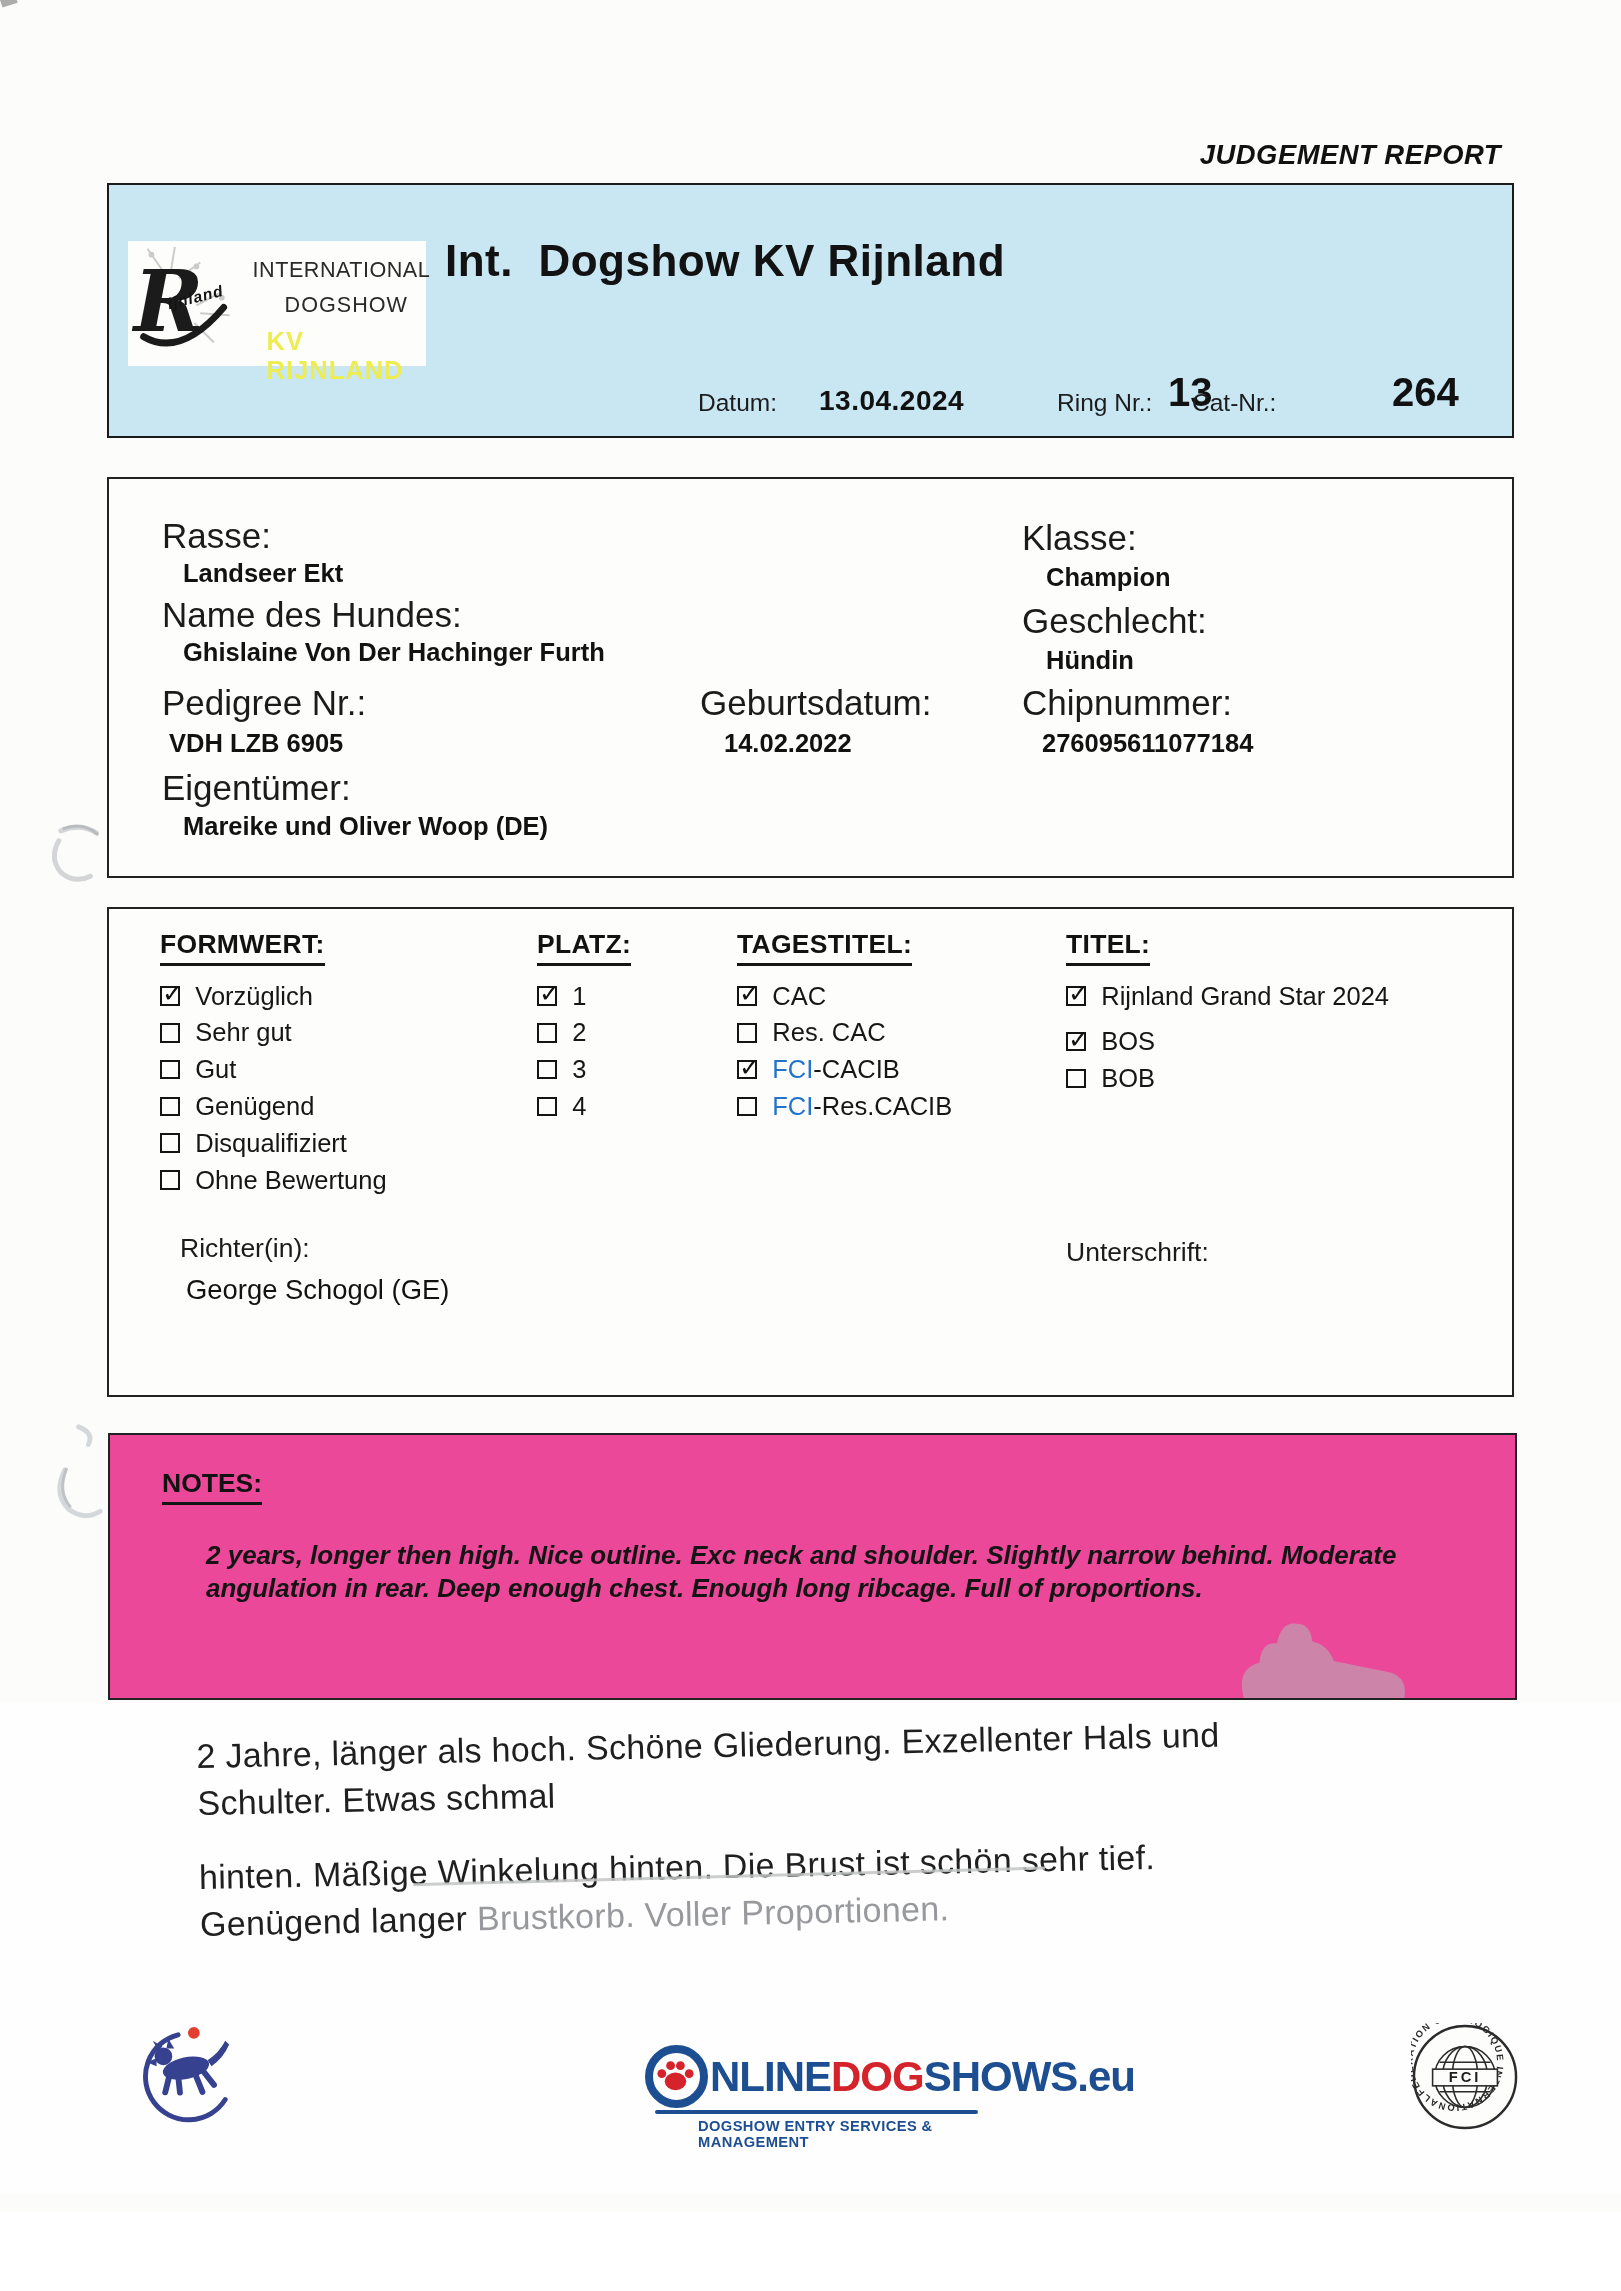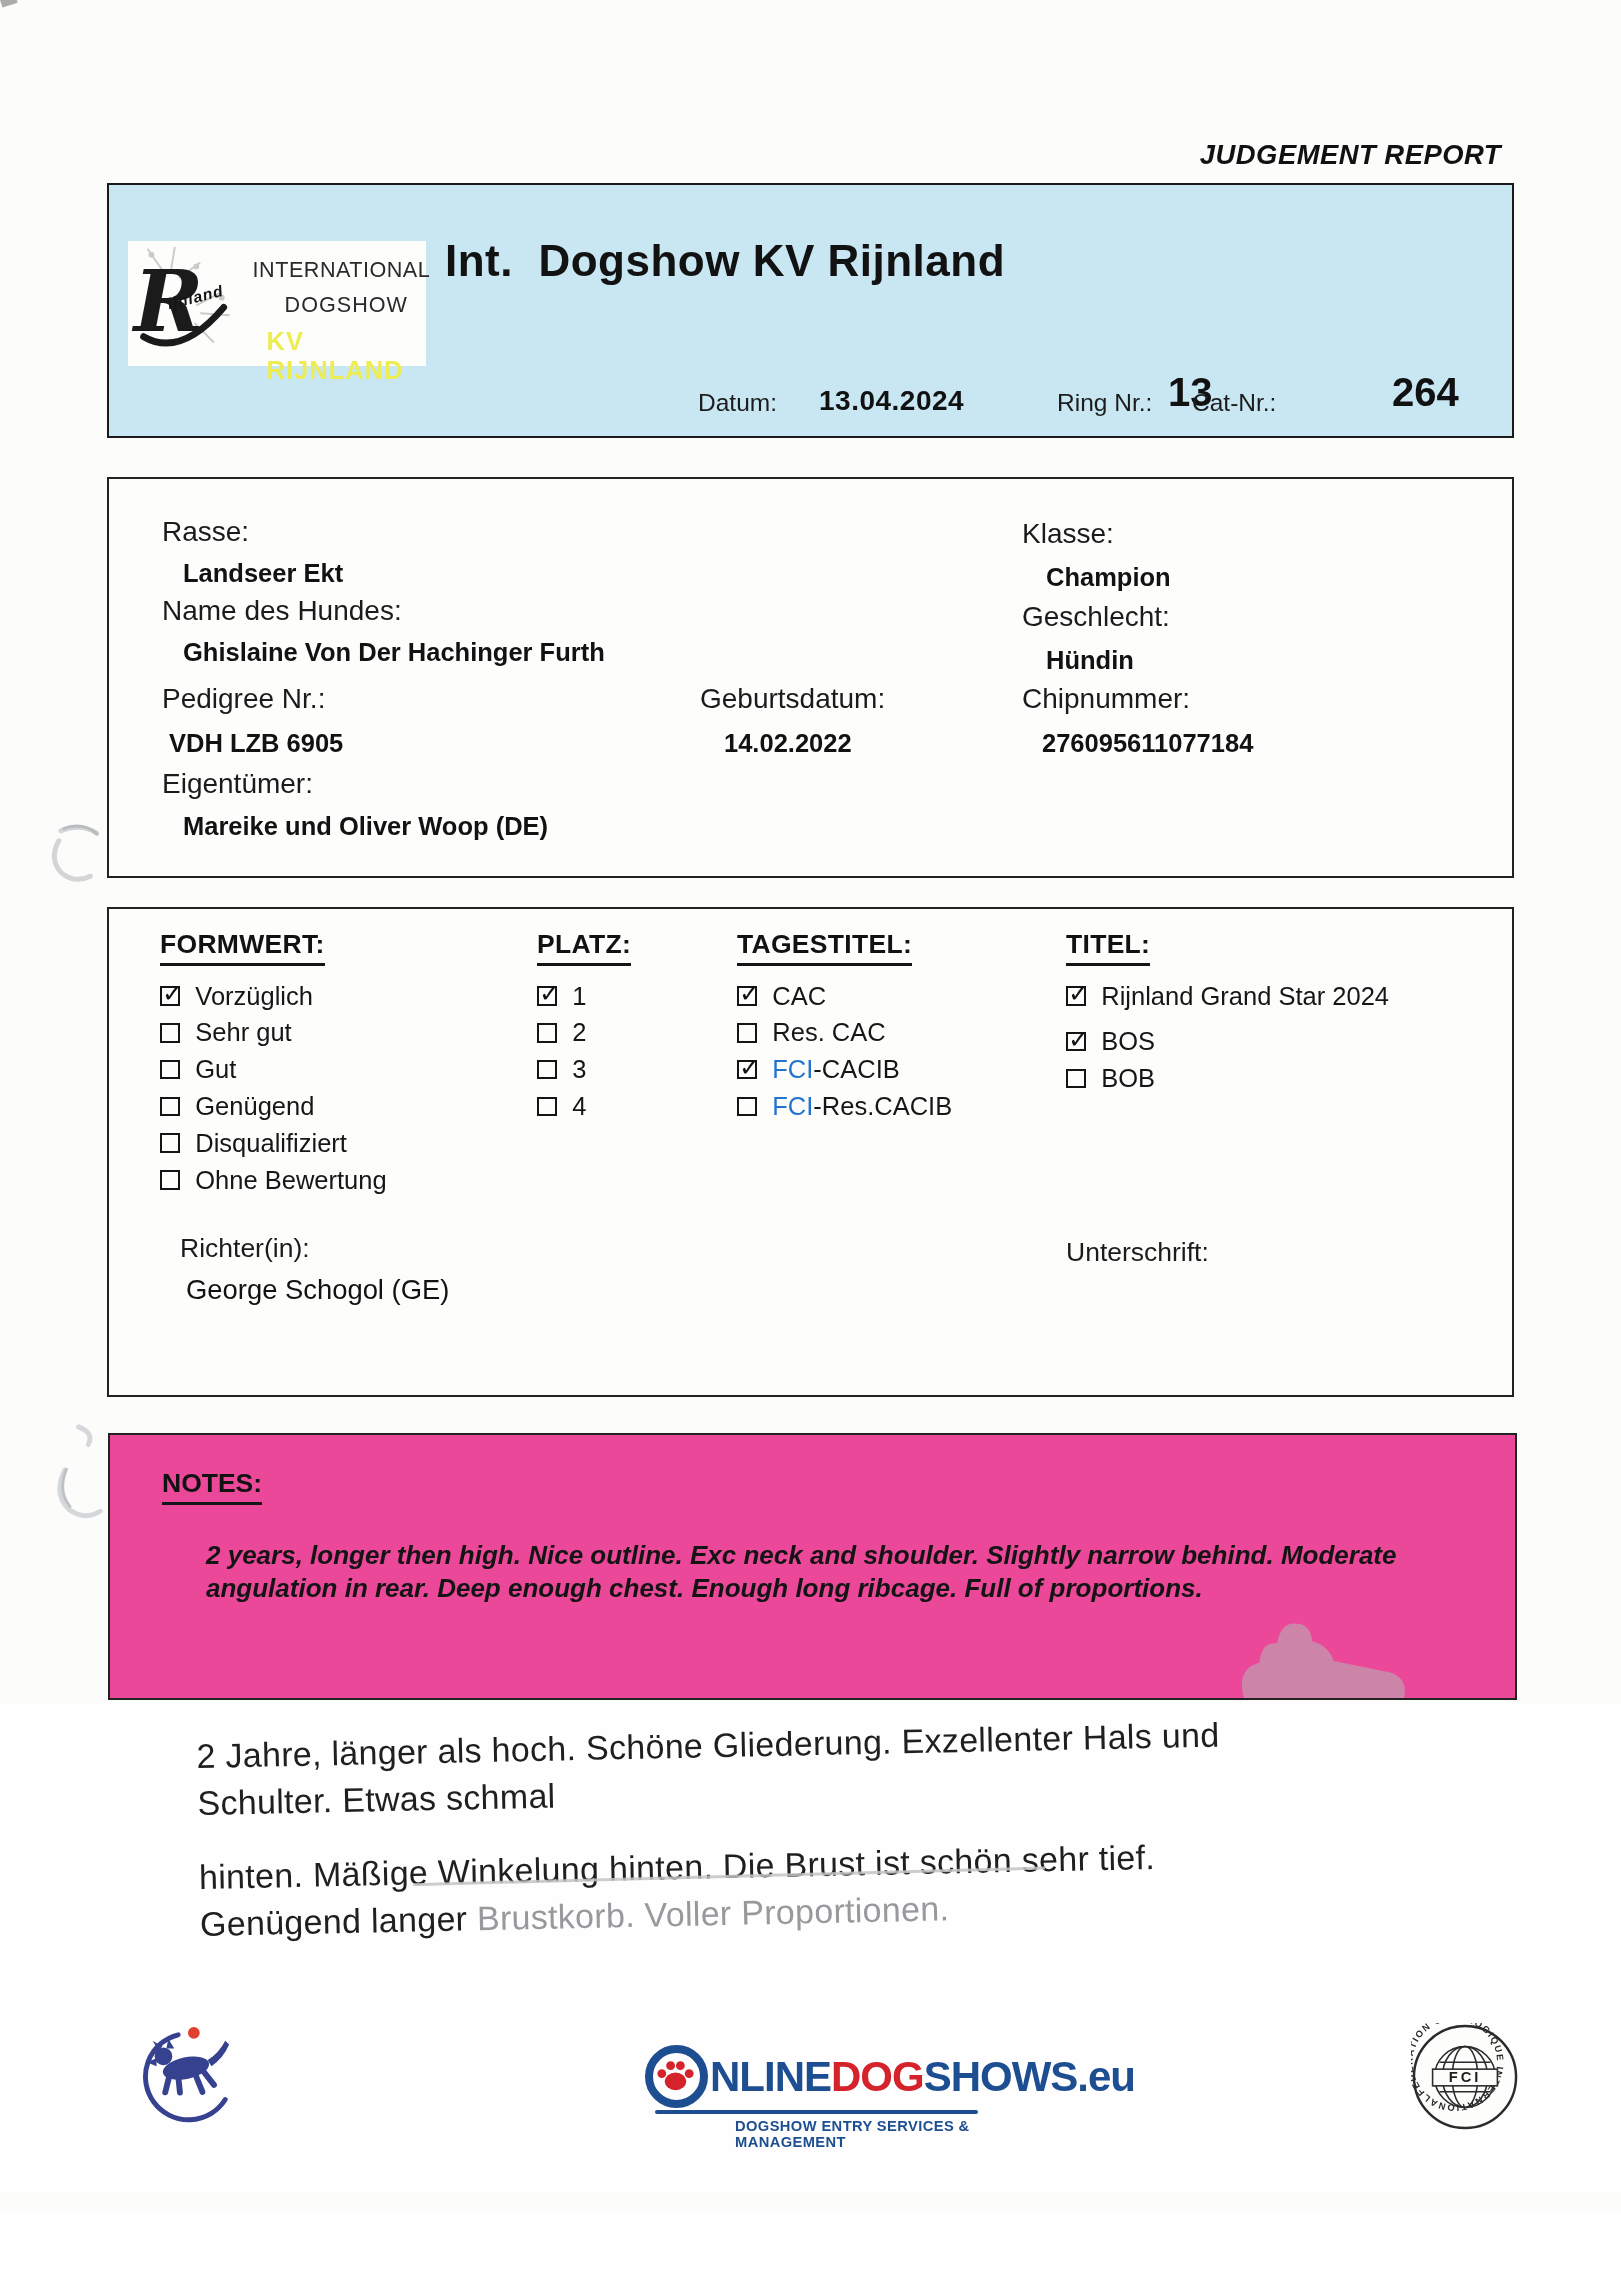--- a/index.html
+++ b/index.html
@@ -23,21 +23,21 @@
   .main-title { position:absolute; left:336px; top:51px; font-size:44px; font-weight:bold; color:#121212; white-space:pre; letter-spacing:0.5px; }
   .lbl { font-size:24.5px; color:#1c1c1c; }
   .datum-value { font-size:28px; font-weight:bold; color:#111; letter-spacing:0.5px; }
   .bignum { font-size:40px; font-weight:bold; color:#111; }
 
   
   .details-box { position:absolute; left:107px; top:477px; width:1407px; height:401px; background:#fdfdfc; border:2px solid #222; }
   .formwert-box { position:absolute; left:107px; top:907px; width:1407px; height:490px; background:#fdfdfc; border:2px solid #222; }
   .notes-box { position:absolute; left:108px; top:1433px; width:1409px; height:267px; background:#ec4899; border:2px solid #222; overflow:hidden; }
 
-  .field-label { position:absolute; font-size:28px; color:#1b1b1b; }
+  .field-label { position:absolute; font-size:35px; color:#1b1b1b; }
   .field-value { position:absolute; font-size:25.5px; font-weight:bold; color:#121212; }
 
   .col { position:absolute; top:929px; }
   .col-header { display:inline-block; font-size:26.5px; font-weight:bold; color:#121212; border-bottom:3.4px solid #151515; padding-bottom:2.9px; margin-bottom:15.7px; letter-spacing:0.3px; }
   .rows { display:flex; flex-direction:column; gap:7.8px; }
   .cbrow { display:flex; align-items:center; gap:15.7px; font-size:25.5px; color:#161616; }
   .cbbox { position:relative; width:19.6px; height:19.6px; border:2.5px solid #141414; flex:none; }
   .mark { position:absolute; top:-6.9px; left:0; font-size:25.5px; font-weight:bold; line-height:1; color:#111; }
   .fci { color:#2273cc; }
   .gap-top { margin-top:8.8px; }
@@ -55,21 +55,21 @@
 
   
   .footer-dog-logo { position:absolute; left:135px; top:2021px; }
   .ods-logo { position:absolute; left:645px; top:2045px; width:353px; }
   .ods-row { display:flex; align-items:center; }
   .ods-ring { position:relative; width:63px; height:63px; border:8.8px solid #1d4e91; border-radius:50%; flex:none; }
   .ods-text { font-size:42px; font-weight:bold; letter-spacing:-1px; line-height:1; margin-left:2px; }
   .navy { color:#1d4e91; }
   .red { color:#d4232a; }
   .ods-underline { height:3.9px; background:#1d4e91; border-radius:2px; margin:2px 0 3.9px 9.8px; width:323px; }
-  .ods-tagline { font-size:14.7px; font-weight:bold; color:#1d4e91; letter-spacing:0.4px; margin-left:90px; }
+  .ods-tagline { font-size:14.7px; font-weight:bold; color:#1d4e91; letter-spacing:0.4px; margin-left:53px; }
   .fci-logo { position:absolute; left:1411px; top:2023px; }
 </style>
 </head>
 <body>
 
 <div class="page">
 
   <div class="corner-mark"></div>
 
   <div class="report-label">JUDGEMENT REPORT</div>

